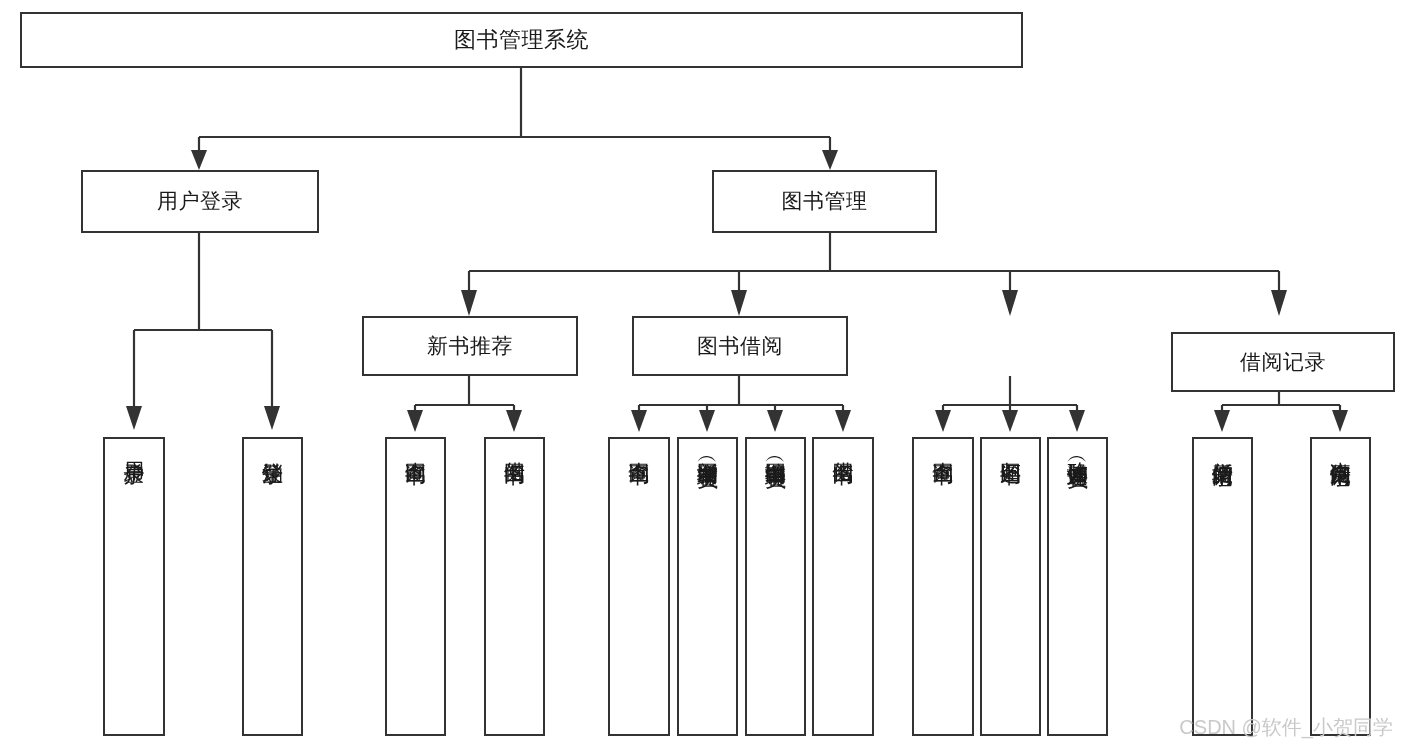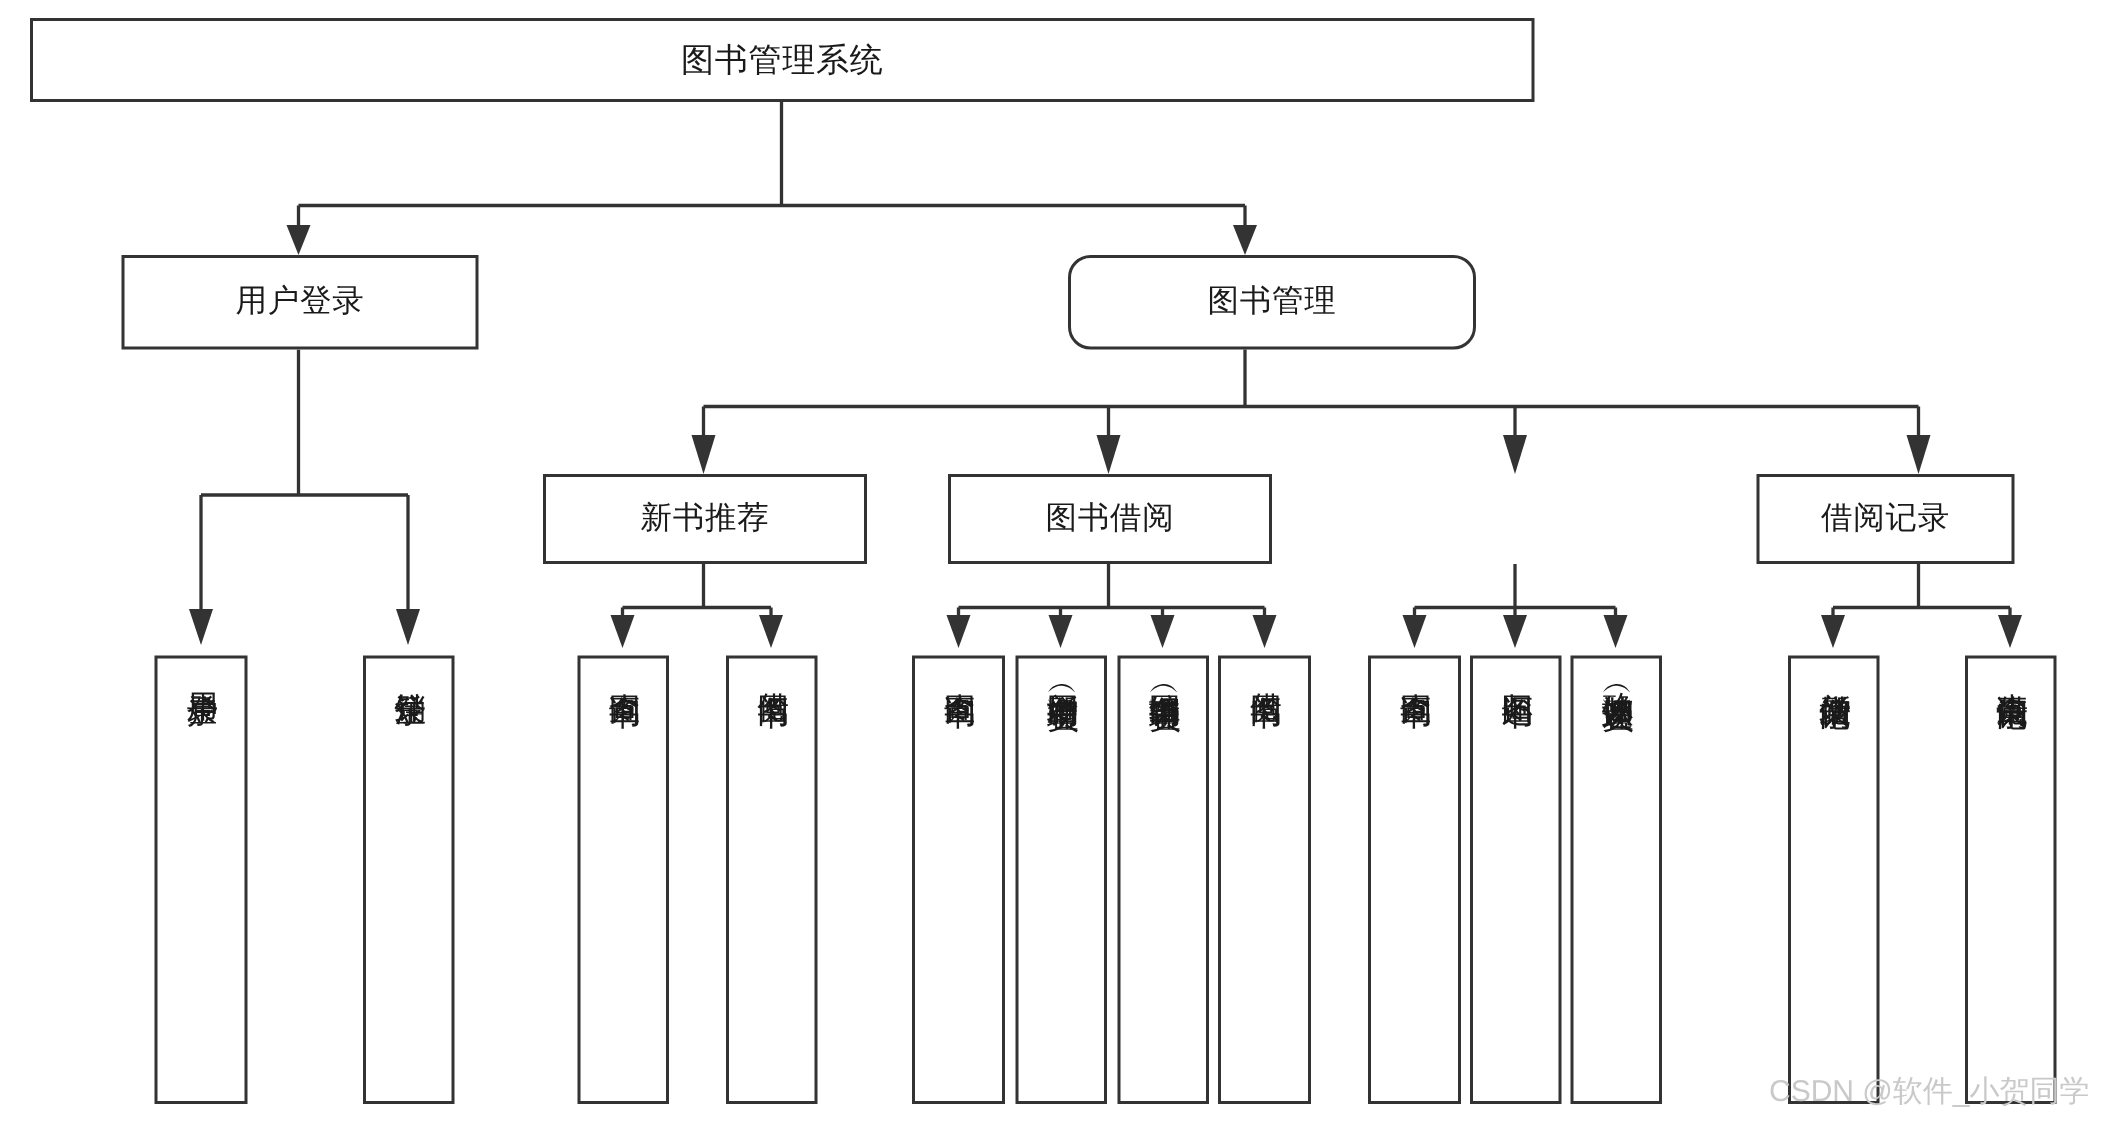--- a/index.html
+++ b/index.html
@@ -151,31 +151,31 @@
     <polygon points="1332,410 1348,410 1340,432"></polygon>
   </svg>
 
   <div class="node horiz root" style="left:20px; top:12px; width:1003px; height:56px;">
     <span class="label">图书管理系统</span>
   </div>
 
   <div class="node horiz" style="left:81px; top:170px; width:238px; height:63px;">
     <span class="label">用户登录</span>
   </div>
-  <div class="node horiz" style="left:712px; top:170px; width:272px; height:63px;border-radius:15px;">
+  <div class="node horiz" style="left:712px; top:170px; width:225px; height:63px;">
     <span class="label">图书管理</span>
   </div>
 
   <div class="node horiz" style="left:632px; top:316px; width:216px; height:60px;">
     <span class="label">图书借阅</span>
   </div>
   <div class="node horiz" style="left:362px; top:316px; width:216px; height:60px;">
     <span class="label">新书推荐</span>
   </div>
-  <div class="node horiz" style="left:1171px; top:316px; width:172px; height:60px;">
+  <div class="node horiz" style="left:1171px; top:332px; width:224px; height:60px;">
     <span class="label">借阅记录</span>
   </div>
 
   <div class="node vert" style="left:103px; top:437px; width:62px; height:299px;">
     <span class="label">用户登录</span>
   </div>
   <div class="node vert" style="left:242px; top:437px; width:61px; height:299px;">
     <span class="label">注销登录</span>
   </div>
 

